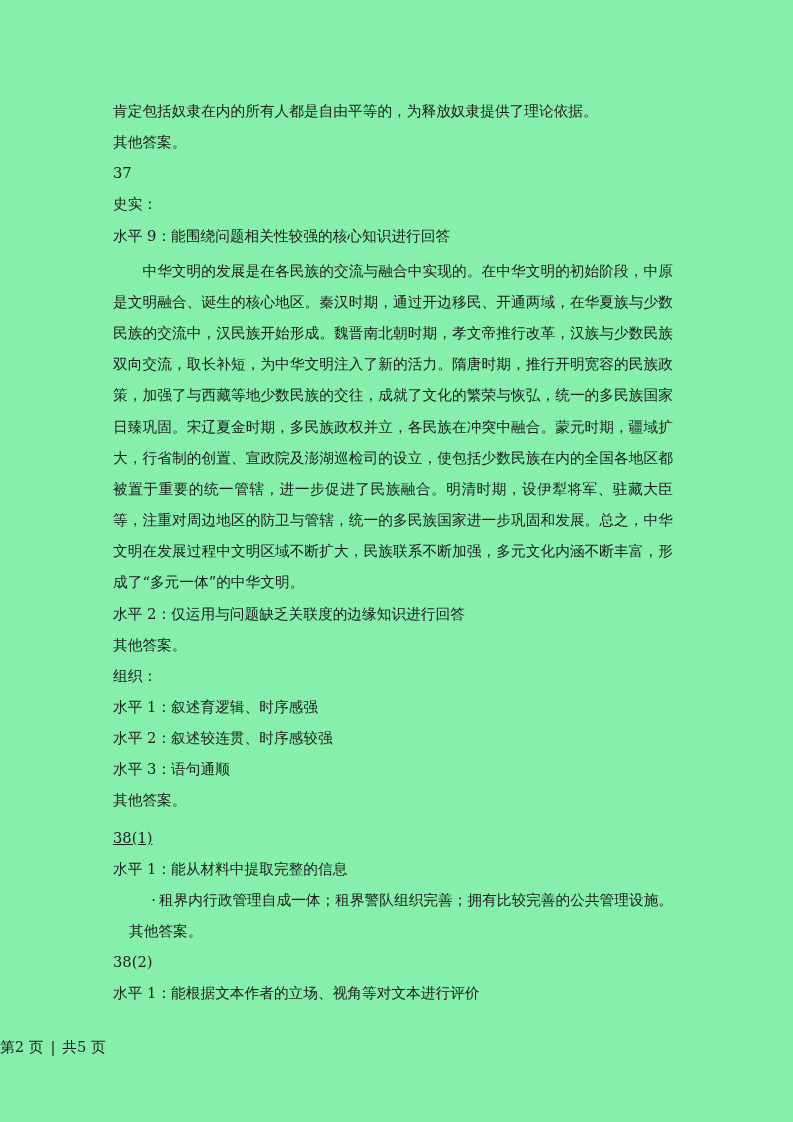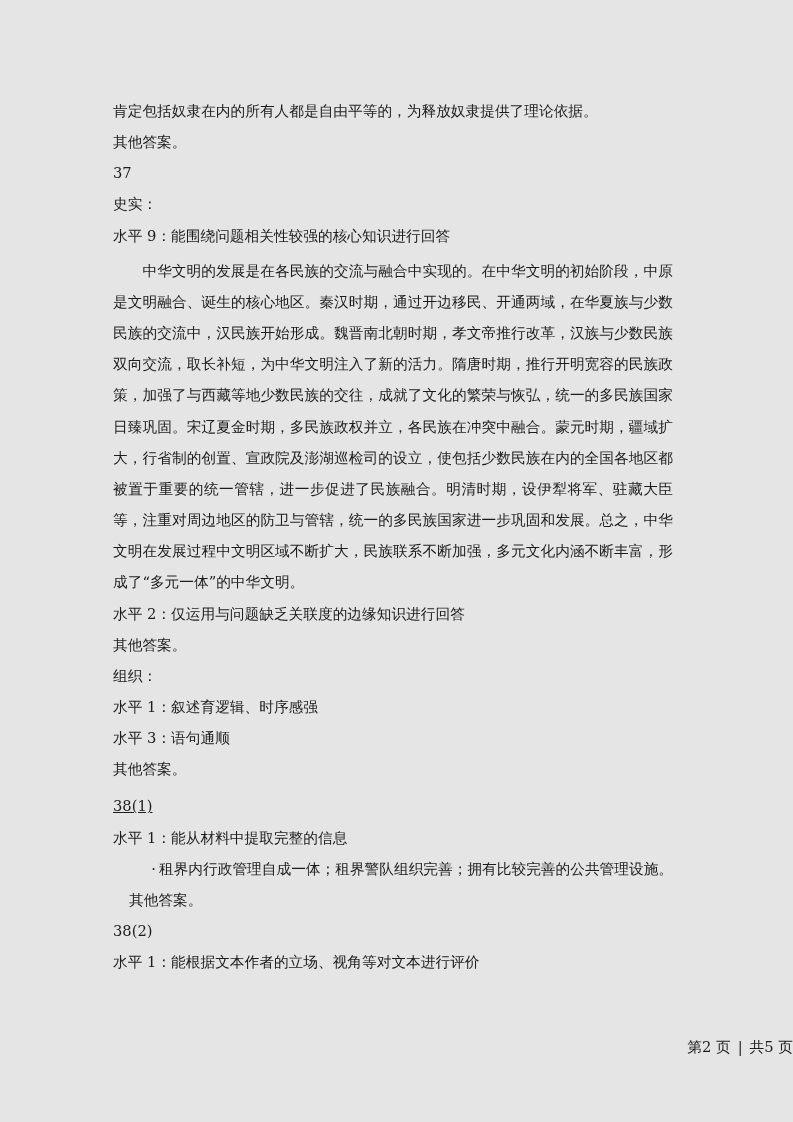--- a/index.html
+++ b/index.html
@@ -11,21 +11,21 @@
     width: 793px;
     height: 1122px;
     overflow: hidden;
     font-family: "DejaVu Serif", "Liberation Serif", serif;
     color: #1c1c1c;
   }
   .page {
     position: relative;
     width: 793px;
     height: 1122px;
-    background: #e5e5e5;
+    background: #86efac;
   }
   .content {
     position: absolute;
     left: 113px;
     top: 95px;
     width: 560px;
     font-size: 14.7px;
     line-height: 31.15px;
   }
   .content p {
@@ -48,23 +48,23 @@
   .bullet-line {
     padding-left: 24px !important;
     text-align: right;
   }
   .bullet-marker {
     margin-right: 3px;
   }
   .footer {
     position: absolute;
     top: 1036px;
-    left: 8px;
+    left: 0;
     width: 785px;
-    text-align: right;
+    text-align: left;
     font-size: 14.7px;
     line-height: 22px;
     color: #1c1c1c;
   }
   .footer .sep {
     display: inline-block;
     margin: 0 7px;
   }
 </style>
 </head>
@@ -76,20 +76,21 @@
     <p>肯定包括奴隶在内的所有人都是自由平等的，为释放奴隶提供了理论依据。</p>
     <p>其他答案。</p>
     <p>37</p>
     <p>史实：</p>
     <p>水平 9：能围绕问题相关性较强的核心知识进行回答</p>
     <p class="para">中华文明的发展是在各民族的交流与融合中实现的。在中华文明的初始阶段，中原是文明融合、诞生的核心地区。秦汉时期，通过开边移民、开通两域，在华夏族与少数民族的交流中，汉民族开始形成。魏晋南北朝时期，孝文帝推行改革，汉族与少数民族双向交流，取长补短，为中华文明注入了新的活力。隋唐时期，推行开明宽容的民族政策，加强了与西藏等地少数民族的交往，成就了文化的繁荣与恢弘，统一的多民族国家日臻巩固。宋辽夏金时期，多民族政权并立，各民族在冲突中融合。蒙元时期，疆域扩大，行省制的创置、宣政院及澎湖巡检司的设立，使包括少数民族在内的全国各地区都被置于重要的统一管辖，进一步促进了民族融合。明清时期，设伊犁将军、驻藏大臣等，注重对周边地区的防卫与管辖，统一的多民族国家进一步巩固和发展。总之，中华文明在发展过程中文明区域不断扩大，民族联系不断加强，多元文化内涵不断丰富，形成了“多元一体”的中华文明。</p>
     <p>水平 2：仅运用与问题缺乏关联度的边缘知识进行回答</p>
     <p>其他答案。</p>
     <p>组织：</p>
     <p>水平 1：叙述育逻辑、时序感强</p>
+    <p>水平 2：叙述较连贯、时序感较强</p>
     <p>水平 3：语句通顺</p>
     <p>其他答案。</p>
     <p class="sect-gap">38(1)</p>
     <p>水平 1：能从材料中提取完整的信息</p>
     <p class="bullet-line"><span class="bullet-marker">·</span><span>租界内行政管理自成一体；租界警队组织完善；拥有比较完善的公共管理设施。</span></p>
     <p class="indent">其他答案。</p>
     <p>38(2)</p>
     <p>水平 1：能根据文本作者的立场、视角等对文本进行评价</p>
   </div>
 

